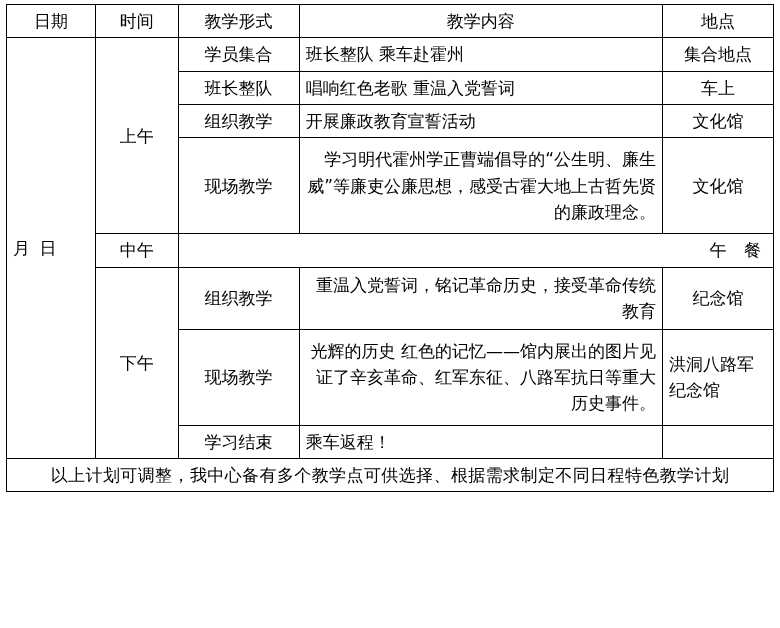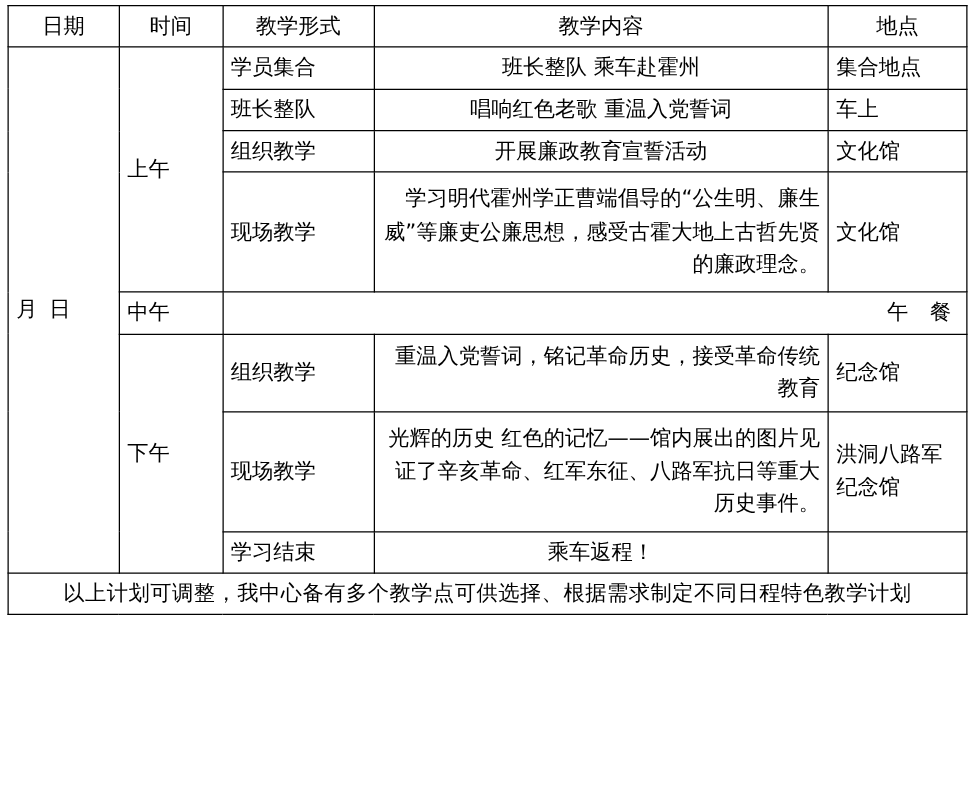--- a/index.html
+++ b/index.html
@@ -39,22 +39,22 @@
   .c-time { width: 82px; }
   .c-form { width: 120px; }
   .c-content { width: 360px; }
   .c-place { width: 110px; }
 
   .hdr td {
     text-align: center;
     font-size: 17.5px;
     padding: 5px 4px;
   }
-  .ctr { }
-  .lft { text-align: center; margin-top: 36px; }
+  .ctr { text-align: center; }
+  .lft { text-align: left; margin-top: 36px; }
   .date-cell {
     font-size: 17.5px;
     letter-spacing: 2px;
   }
   .lunch {
     text-align: right;
     letter-spacing: 6px;
   }
   .footer td {
     text-align: center;

